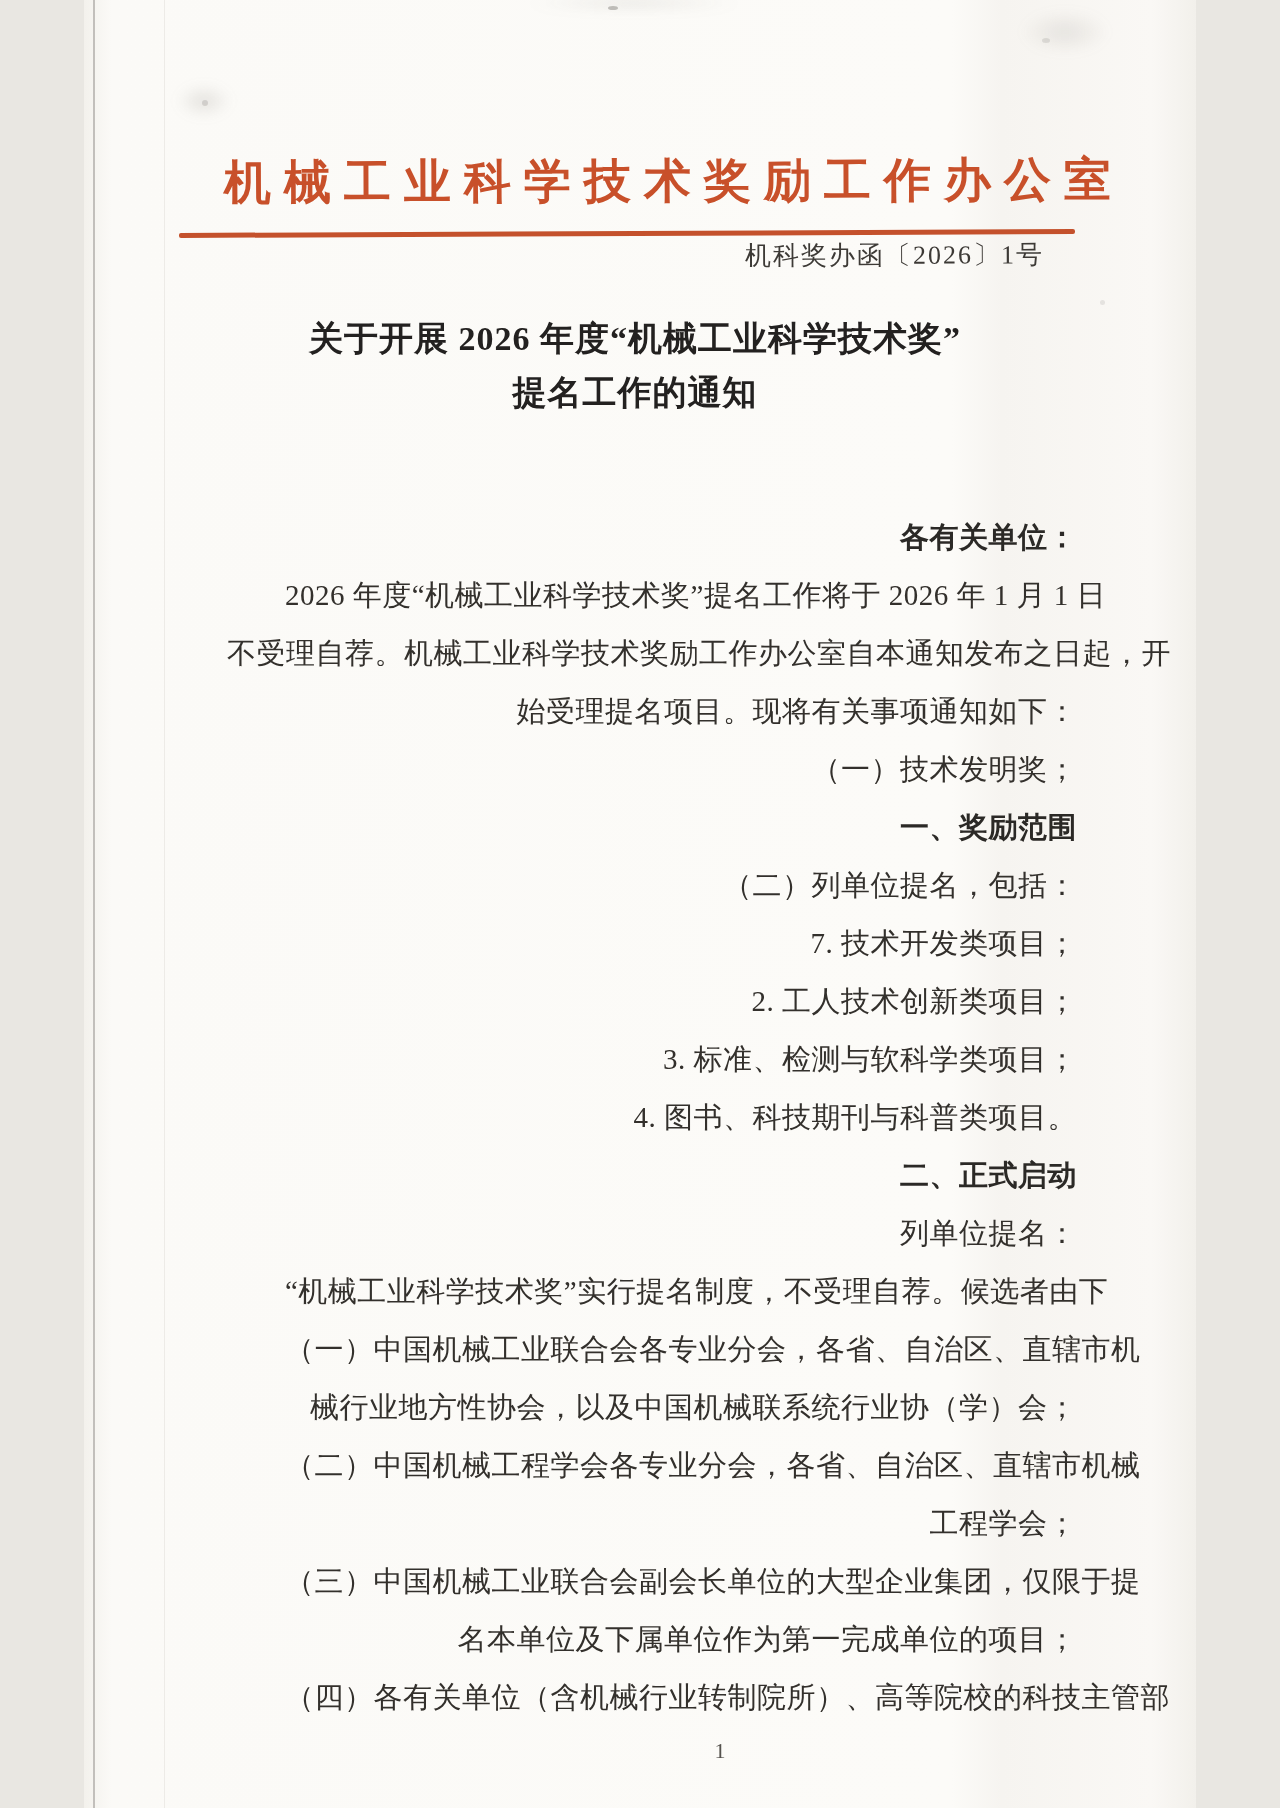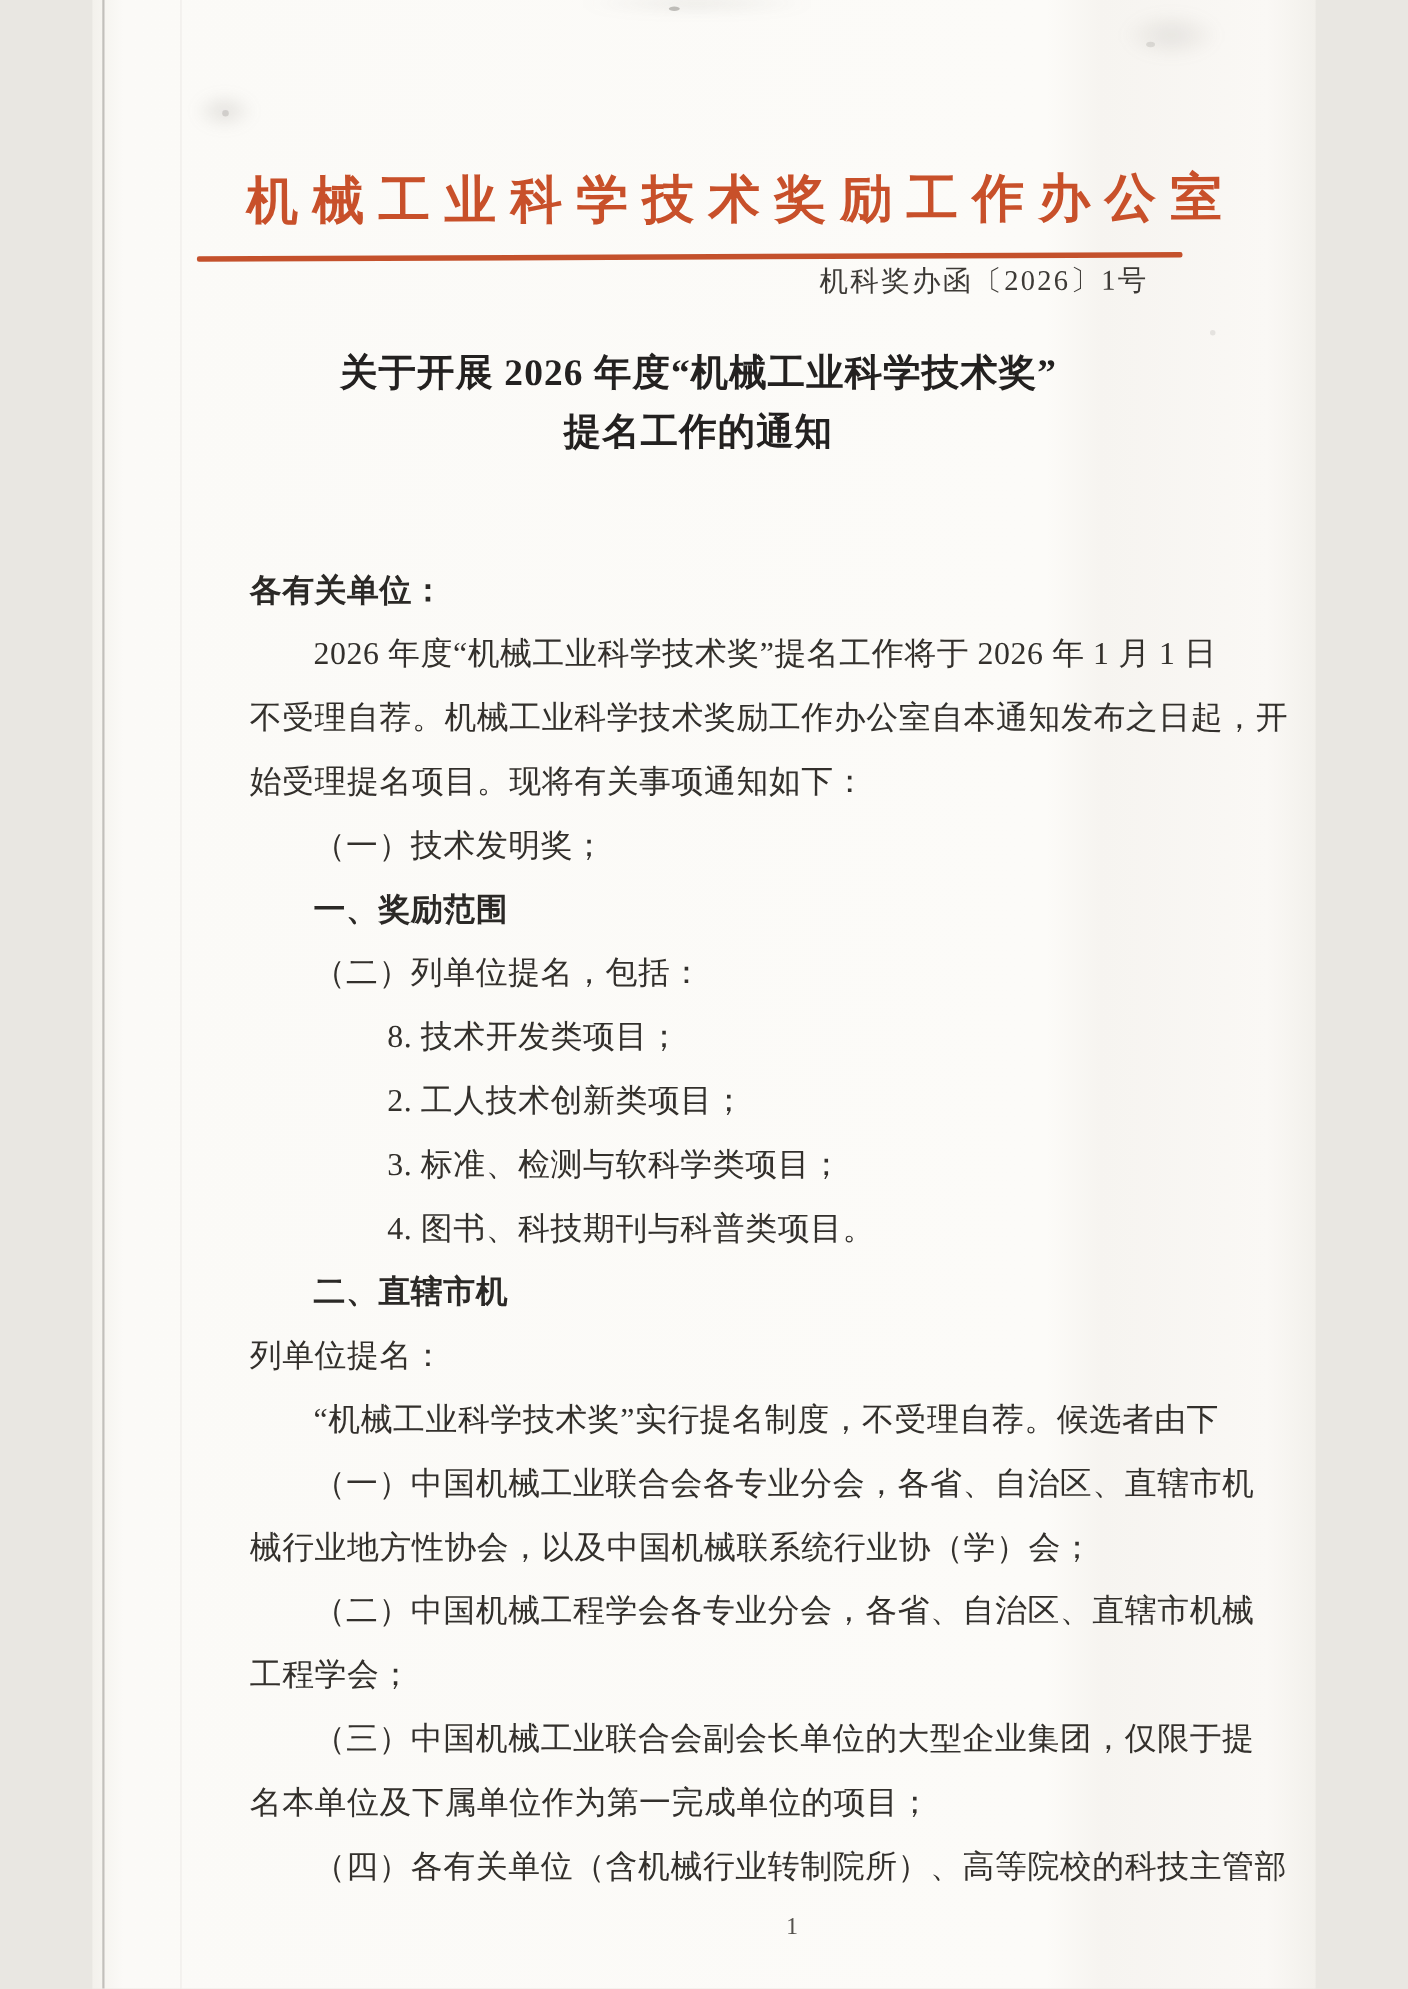--- a/index.html
+++ b/index.html
@@ -45,20 +45,21 @@
   .doc-title{position:absolute;left:128px;width:846px;text-align:center;
     font-weight:bold;font-size:34px;letter-spacing:1px;color:#232120;}
   .doc-title.t1{top:316px;}
   .doc-title.t2{top:370px;}
 
   
   .body-block{
     position:absolute;left:143px;top:508px;width:850px;
     font-size:29px;line-height:58px;letter-spacing:.5px;
     color:#33302c;
+    text-align:right;
   }
   .line{white-space:nowrap;}
   .salutation{font-family:"Liberation Sans","DejaVu Sans",sans-serif;font-weight:bold;color:#2b2926;}
   .indent{padding-left:58px;}
   .sub{padding-left:125px;}
   .heading{font-family:"Liberation Sans","DejaVu Sans",sans-serif;font-weight:bold;color:#2b2926;}
 
   .page-number{
     position:absolute;left:0;top:1738px;width:1272px;text-align:center;
     font-size:22px;color:#55524e;
@@ -87,25 +88,25 @@
   <div class="doc-title t2">提名工作的通知</div>
 
   <div class="body-block">
     <div class="line salutation">各有关单位：</div>
     <div class="line indent">2026 年度“机械工业科学技术奖”提名工作将于 2026 年 1 月 1 日</div>
     <div class="line">不受理自荐。机械工业科学技术奖励工作办公室自本通知发布之日起，开</div>
     <div class="line">始受理提名项目。现将有关事项通知如下：</div>
     <div class="line indent">（一）技术发明奖；</div>
     <div class="line indent heading">一、奖励范围</div>
     <div class="line indent">（二）列单位提名，包括：</div>
-    <div class="line sub">8. 技术开发类项目；</div>
+    <div class="line sub">7. 技术开发类项目；</div>
     <div class="line sub">2. 工人技术创新类项目；</div>
     <div class="line sub">3. 标准、检测与软科学类项目；</div>
     <div class="line sub">4. 图书、科技期刊与科普类项目。</div>
-    <div class="line indent heading">二、直辖市机</div>
+    <div class="line indent heading">二、正式启动</div>
     <div class="line">列单位提名：</div>
     <div class="line indent">“机械工业科学技术奖”实行提名制度，不受理自荐。候选者由下</div>
     <div class="line indent">（一）中国机械工业联合会各专业分会，各省、自治区、直辖市机</div>
     <div class="line">械行业地方性协会，以及中国机械联系统行业协（学）会；</div>
     <div class="line indent">（二）中国机械工程学会各专业分会，各省、自治区、直辖市机械</div>
     <div class="line">工程学会；</div>
     <div class="line indent">（三）中国机械工业联合会副会长单位的大型企业集团，仅限于提</div>
     <div class="line">名本单位及下属单位作为第一完成单位的项目；</div>
     <div class="line indent">（四）各有关单位（含机械行业转制院所）、高等院校的科技主管部</div>
   </div>

